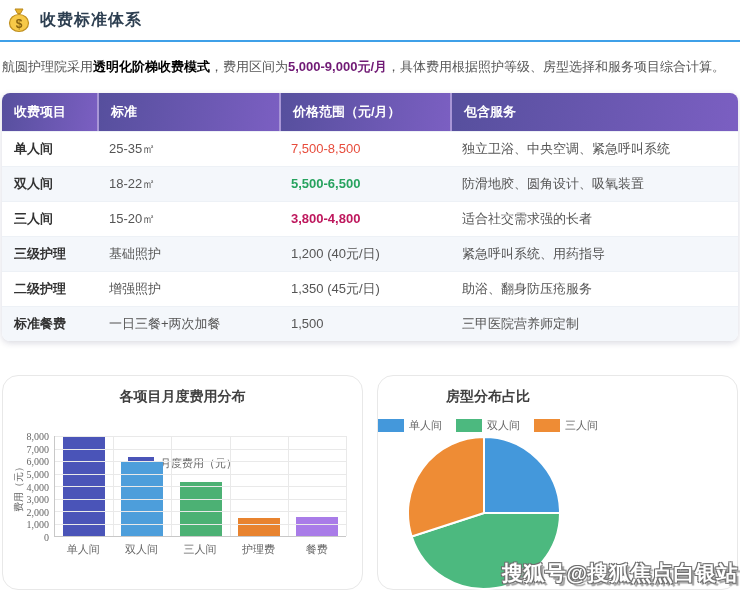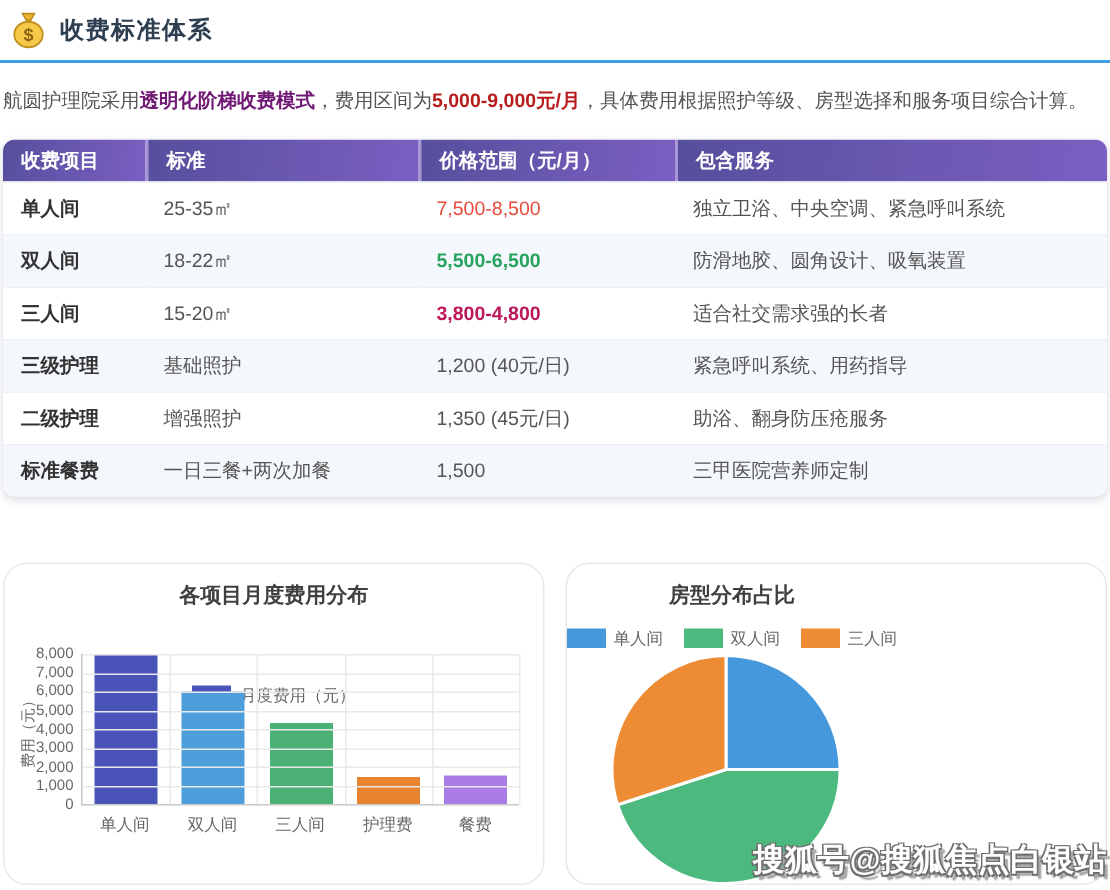--- a/index.html
+++ b/index.html
@@ -8,39 +8,39 @@
     width:740px; height:593px; position:relative; overflow:hidden;
     font-family:"Liberation Sans","DejaVu Sans",sans-serif;
     color:#555;
   }
   
   .header { display:flex; align-items:center; gap:8px; padding:7px 2px 0 6px; }
   .page-title { font-size:16px; font-weight:bold; color:#2c3e50; letter-spacing:1px; }
   .divider { height:2px; background:#3fa0e8; margin-top:7px; }
   
   .intro { margin:15px 2px 0 2px; font-size:13px; line-height:1.5; color:#555; }
-  .hl-orange { color:#701a75; font-weight:bold; }
-  .hl-red { color:#b91c1c; font-weight:bold; }
+  .hl-orange { color:#000000; font-weight:bold; }
+  .hl-red { color:#701a75; font-weight:bold; }
   
   table.fee-table {
     width:736px; margin:16px 2px 0 2px; border-collapse:separate; border-spacing:0;
     border-radius:8px; overflow:hidden; box-shadow:0 2px 6px rgba(50,50,90,.18);
     font-size:13px; table-layout:fixed;
   }
   .fee-table th {
     background:linear-gradient(100deg,#564f9d 0%,#7b5fc2 100%);
-    color:#fff; text-align:left; font-weight:bold; padding:0 12px; height:28px; font-size:13px;
+    color:#fff; text-align:left; font-weight:bold; padding:0 12px; height:38px; font-size:13px;
   }
   .fee-table th + th { border-left:2px solid rgba(255,255,255,.35); }
   .fee-table td { padding:0 12px; height:35px; border-top:1px solid #edf1f6; color:#555; background:#fff; }
   .fee-table tbody tr:nth-child(even) td { background:#f4f7fb; }
   .fee-table td.col-item { font-weight:bold; color:#333; }
   
   .charts { position:absolute; top:375px; left:2px; right:2px; display:flex; gap:14px; }
-  .chart-card { flex:1; height:215px; border:1px solid #e8e8e8; border-radius:16px; background:#fff; position:relative; }
+  .chart-card { flex:1; height:215px; border:1px solid #e8e8e8; border-radius:16px; background:#fff; position:relative;font-family:Liberation Serif, serif; }
   .chart-title { position:absolute; top:12px; left:0; width:100%; text-align:center; font-size:14px; font-weight:bold; color:#404040; }
   .chart-title.pie-title { width:220px; }
   .legend { position:absolute; top:42px; display:flex; justify-content:center; align-items:center; font-size:11px; color:#666; }
   .bar-legend { left:0; width:100%; gap:6px;margin-top:38px; }
   .pie-legend { left:0; width:220px; gap:14px; }
   .legend-item { display:flex; align-items:center; gap:5px; }
   .swatch { width:26px; height:13px; display:inline-block; }
   
   .y-title { position:absolute; left:-24px; top:104px; width:80px; text-align:center;
              transform:rotate(-90deg); font-size:10px; color:#666; }

